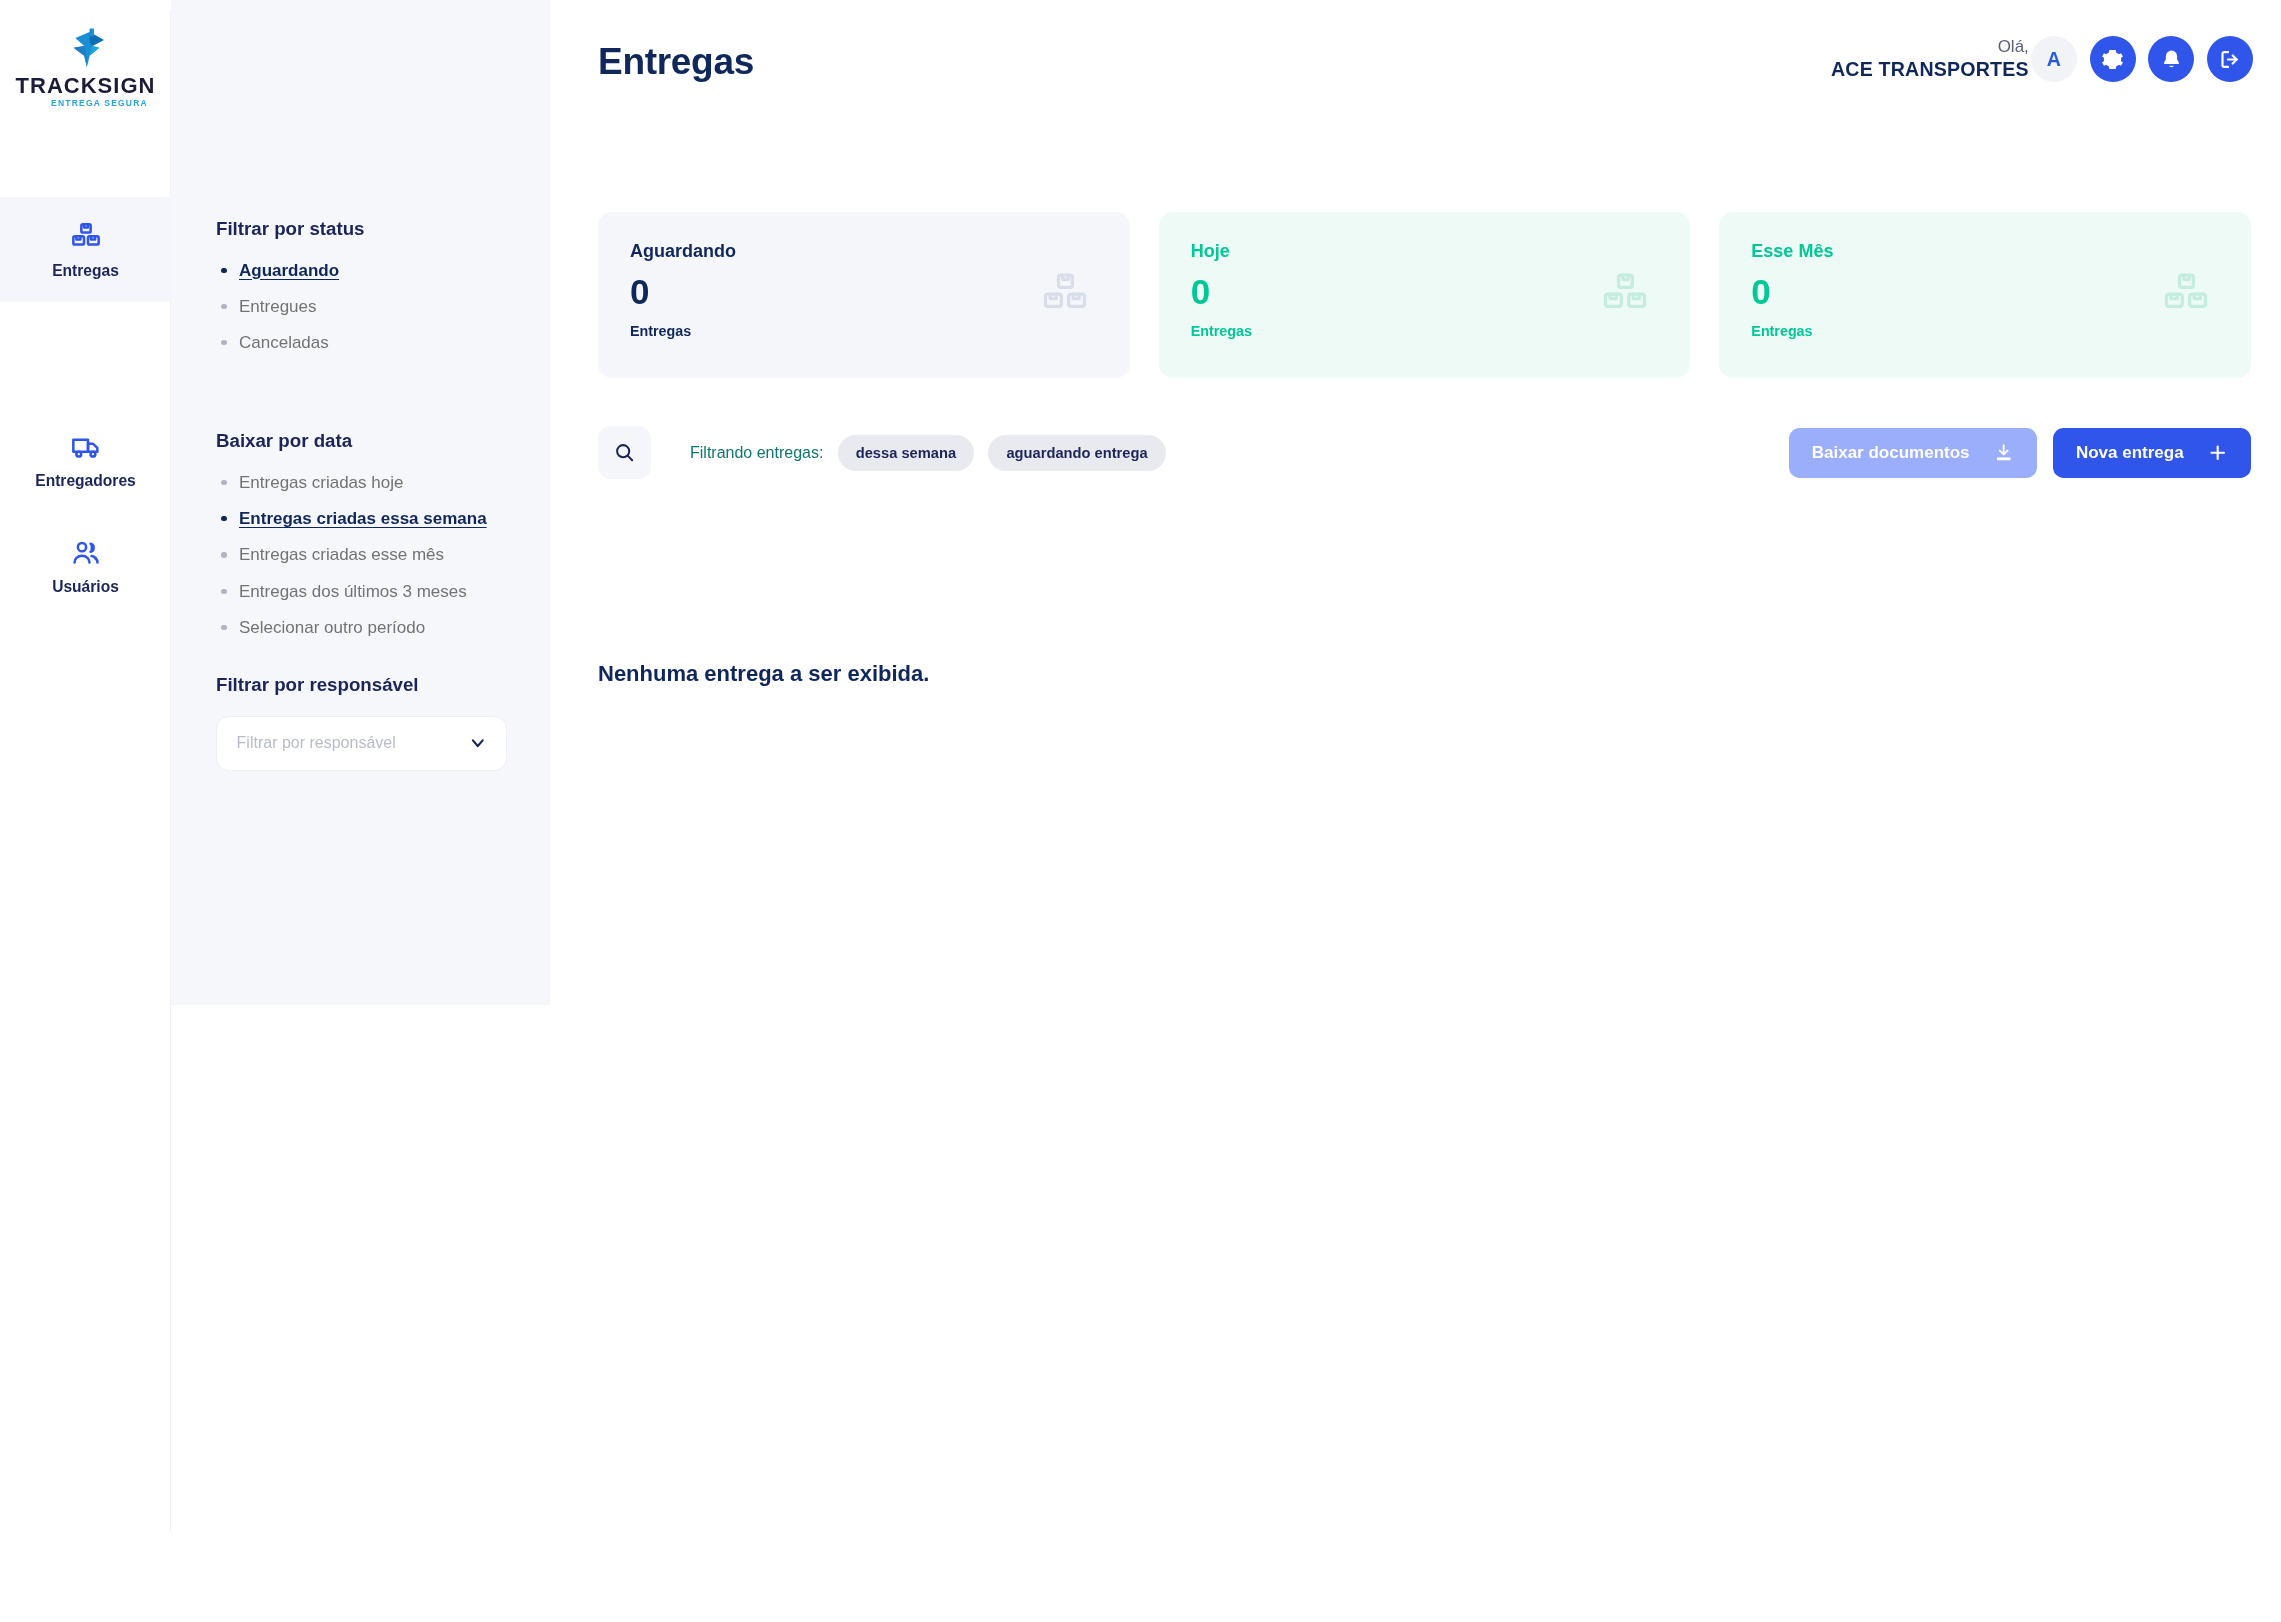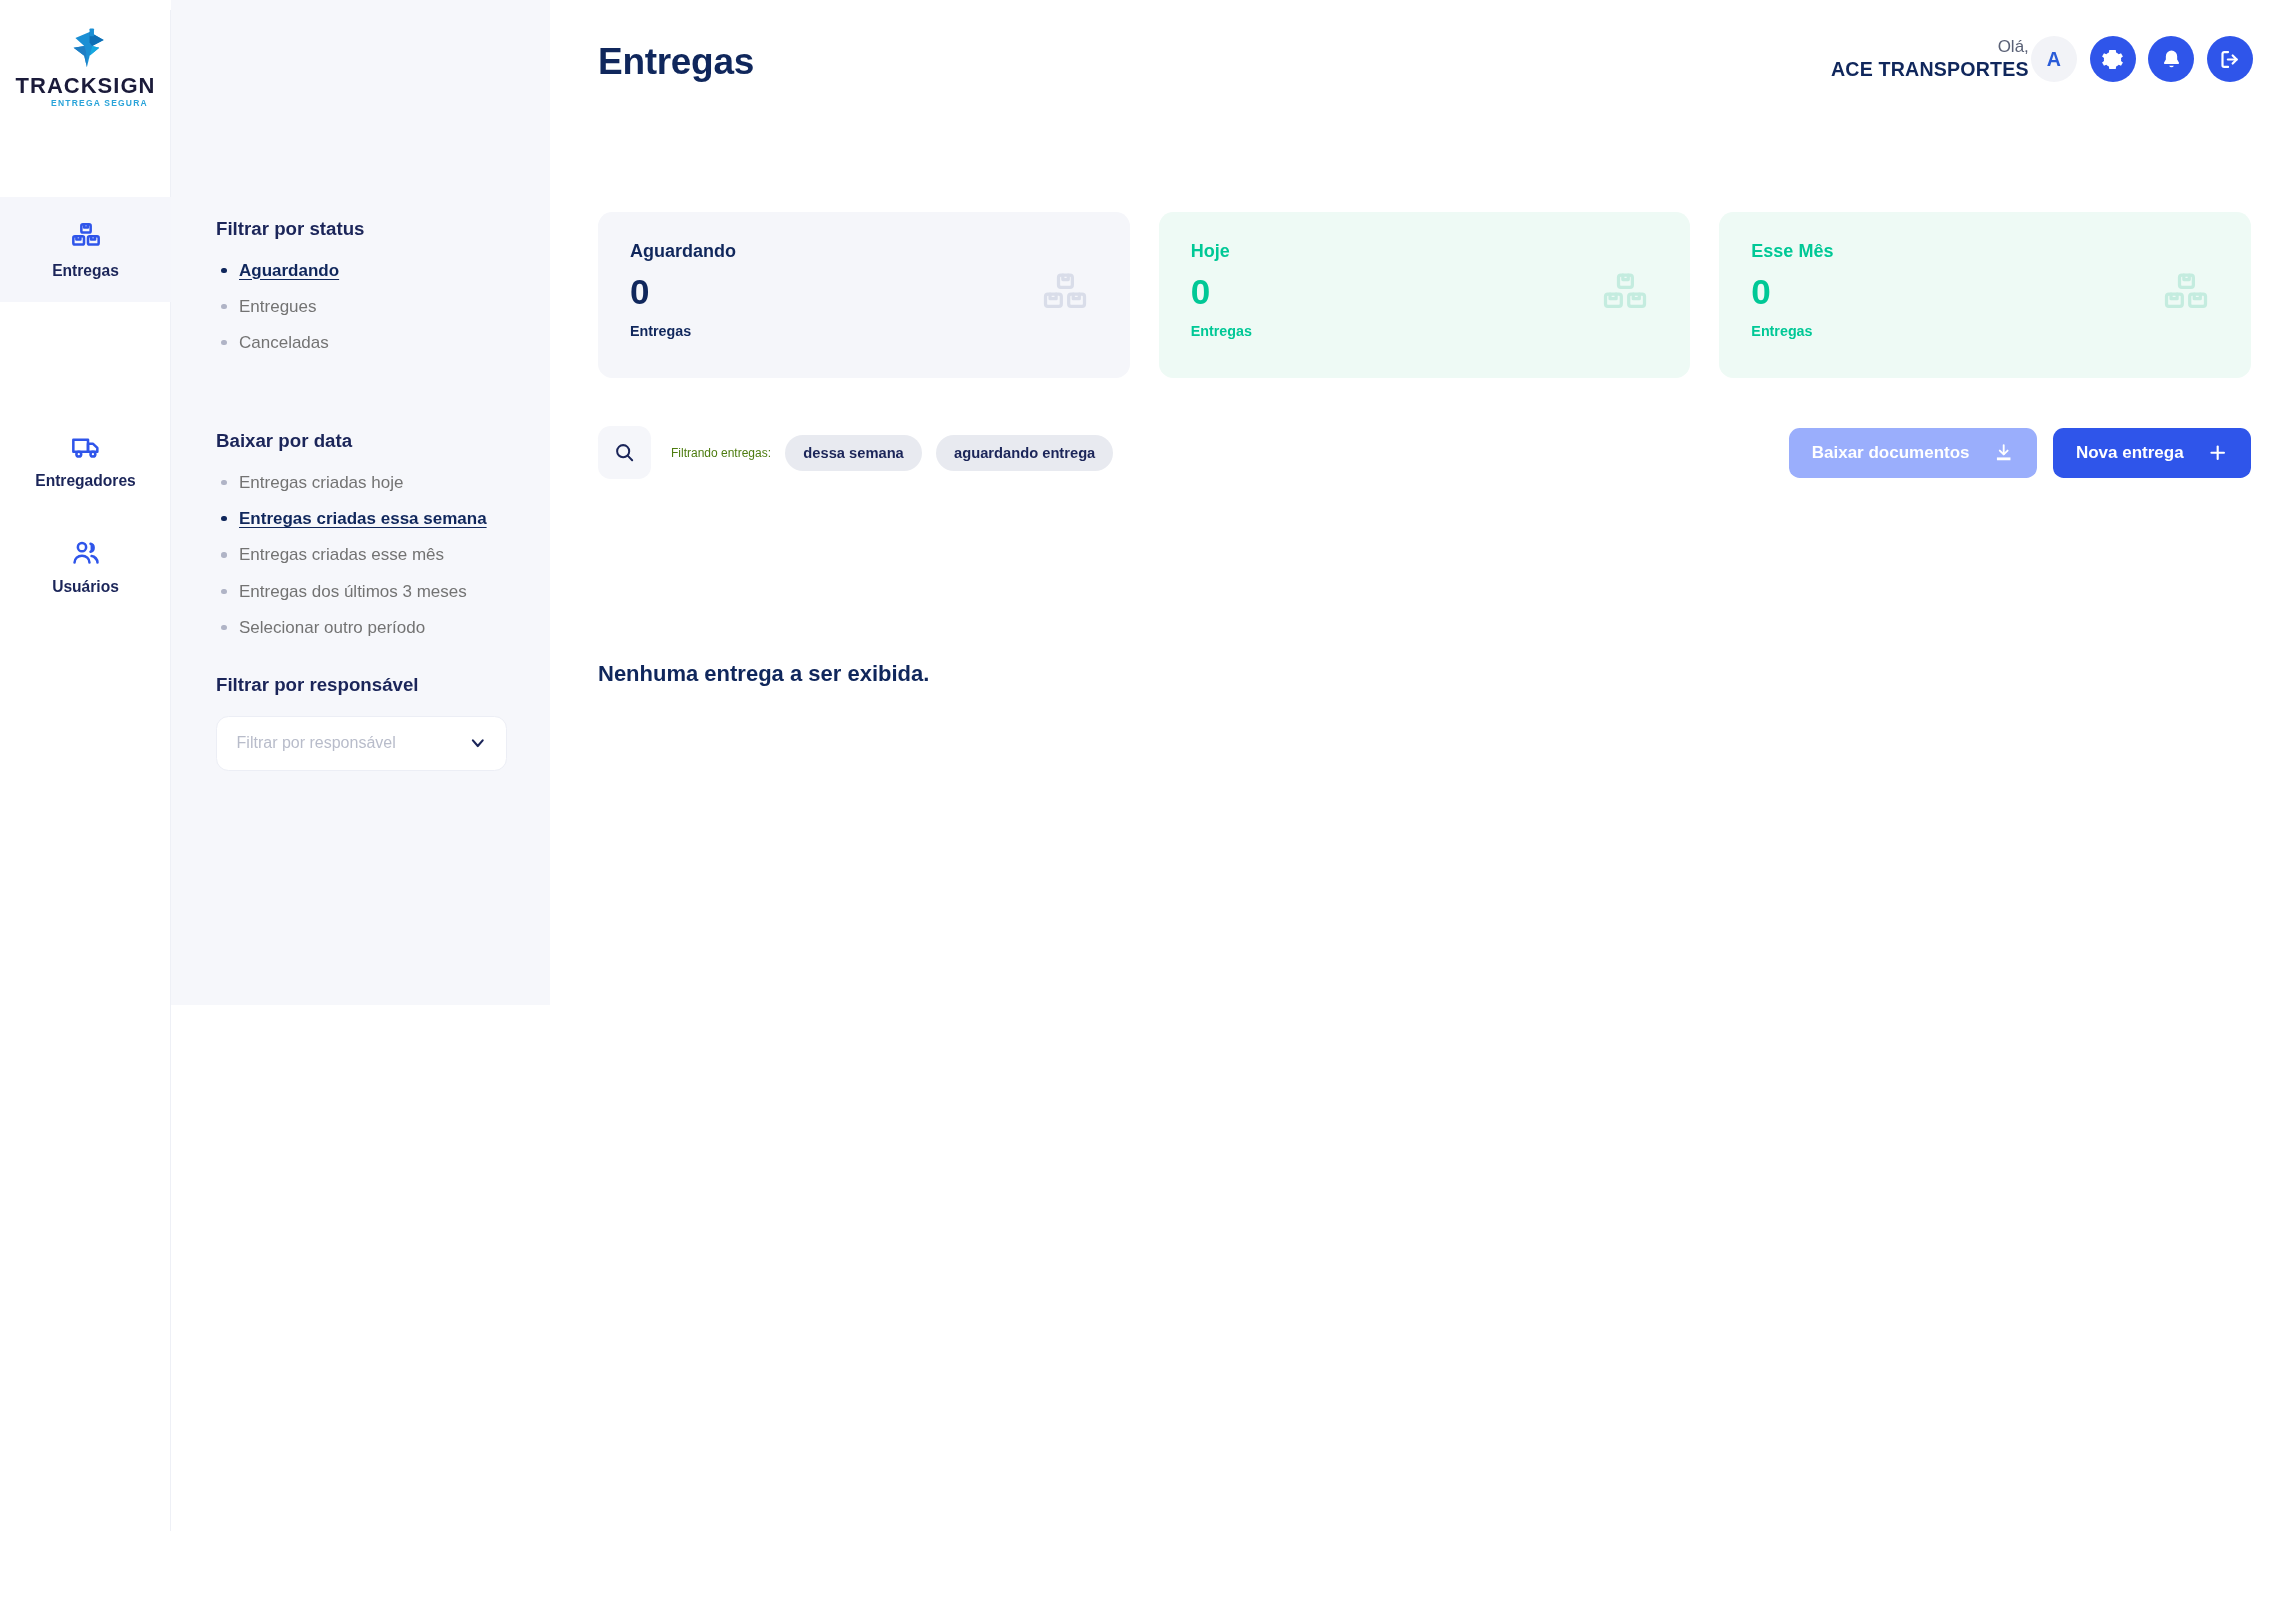--- a/index.html
+++ b/index.html
@@ -261,23 +261,23 @@
     border-radius: 12.5px;
     background: #f5f6fa;
     display: flex;
     align-items: center;
     justify-content: center;
     cursor: pointer;
     border: none;
     flex: none;
   }
   #filtering-label {
-    margin-left: 20px;
-    font-size: 12px;
-    color: #4d7c0f;
+    margin-left: 39px;
+    font-size: 16px;
+    color: #0f766e;
     white-space: nowrap;
   }
   .chip {
     margin-left: 14.3px;
     height: 36px;
     padding: 0 18px;
     border-radius: 18px;
     background: #e8eaf0;
     display: flex;
     align-items: center;

